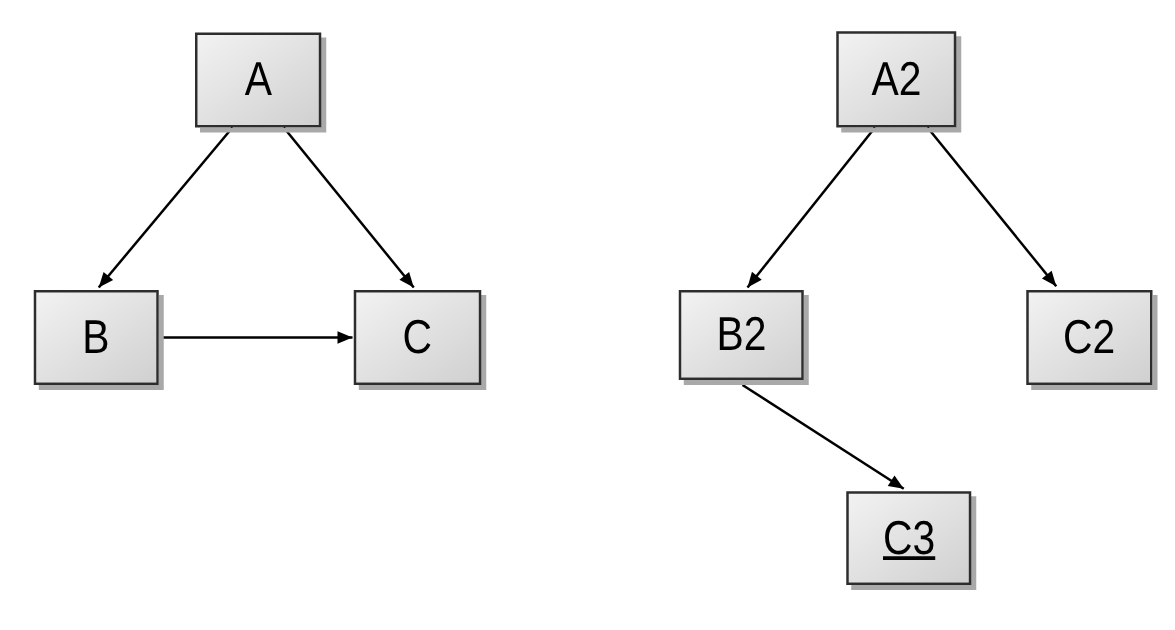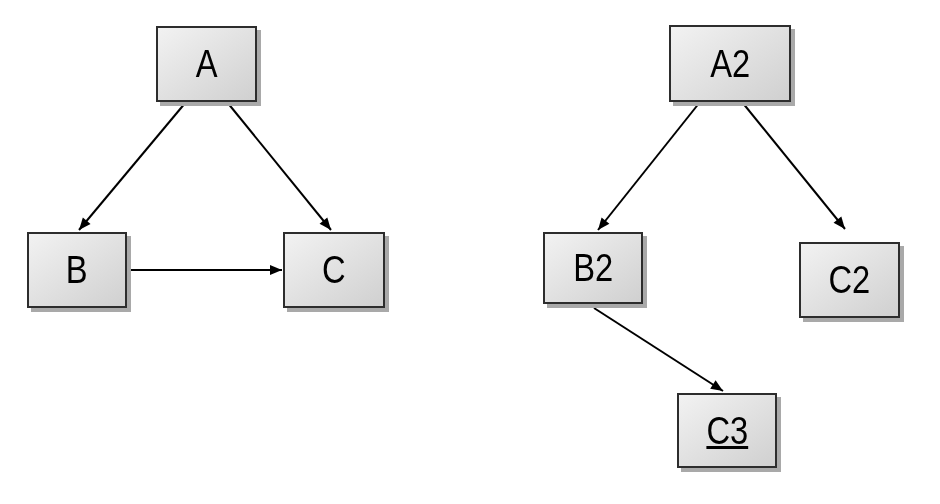--- a/index.html
+++ b/index.html
@@ -68,26 +68,26 @@
 
   <div class="node" style="left: 156px; top: 26px; width: 101px; height: 76px;">
     <span class="node-label">A</span>
   </div>
   <div class="node" style="left: 27px; top: 232px; width: 100px; height: 76px;">
     <span class="node-label">B</span>
   </div>
   <div class="node" style="left: 283px; top: 232px; width: 102px; height: 76px;">
     <span class="node-label">C</span>
   </div>
-  <div class="node" style="left: 669px; top: 25px; width: 122px; height: 77px;">
+  <div class="node" style="left: 669px; top: 25px; width: 96px; height: 77px;">
     <span class="node-label">A2</span>
   </div>
   <div class="node" style="left: 543px; top: 232px; width: 100px; height: 72px;">
     <span class="node-label">B2</span>
   </div>
-  <div class="node" style="left: 799px; top: 232px; width: 101px; height: 76px; margin-top: 10px;">
+  <div class="node" style="left: 821px; top: 232px; width: 101px; height: 76px;">
     <span class="node-label">C2</span>
   </div>
   <div class="node" style="left: 677px; top: 393px; width: 100px; height: 75px; text-decoration: underline;">
     <span class="node-label">C3</span>
   </div>
 
 </div>
 
 </body></html>

